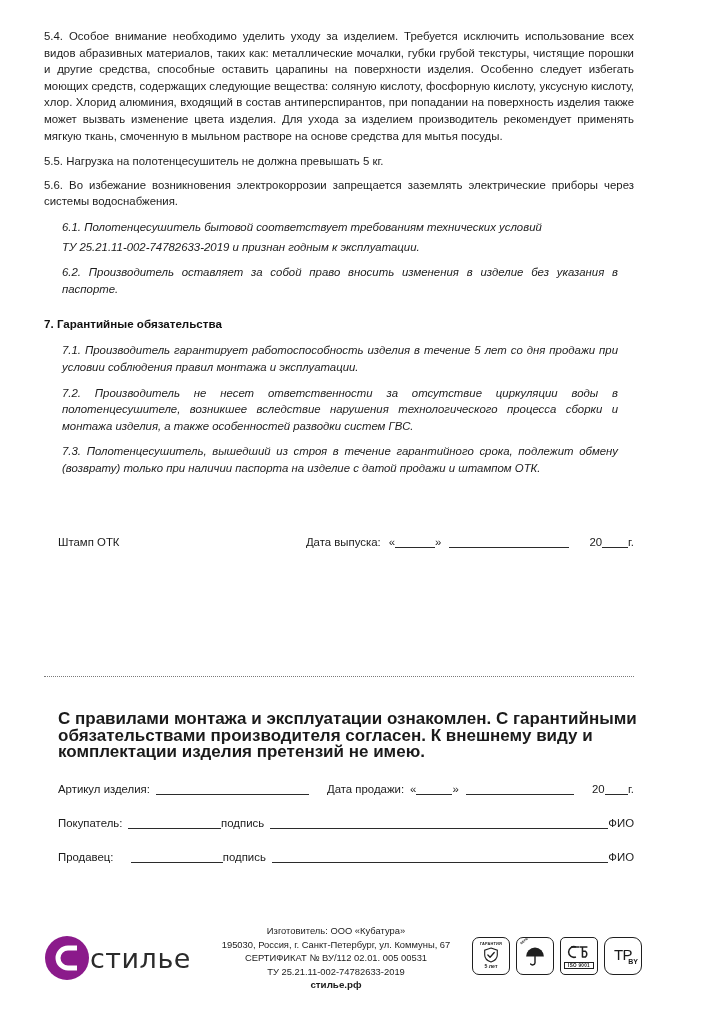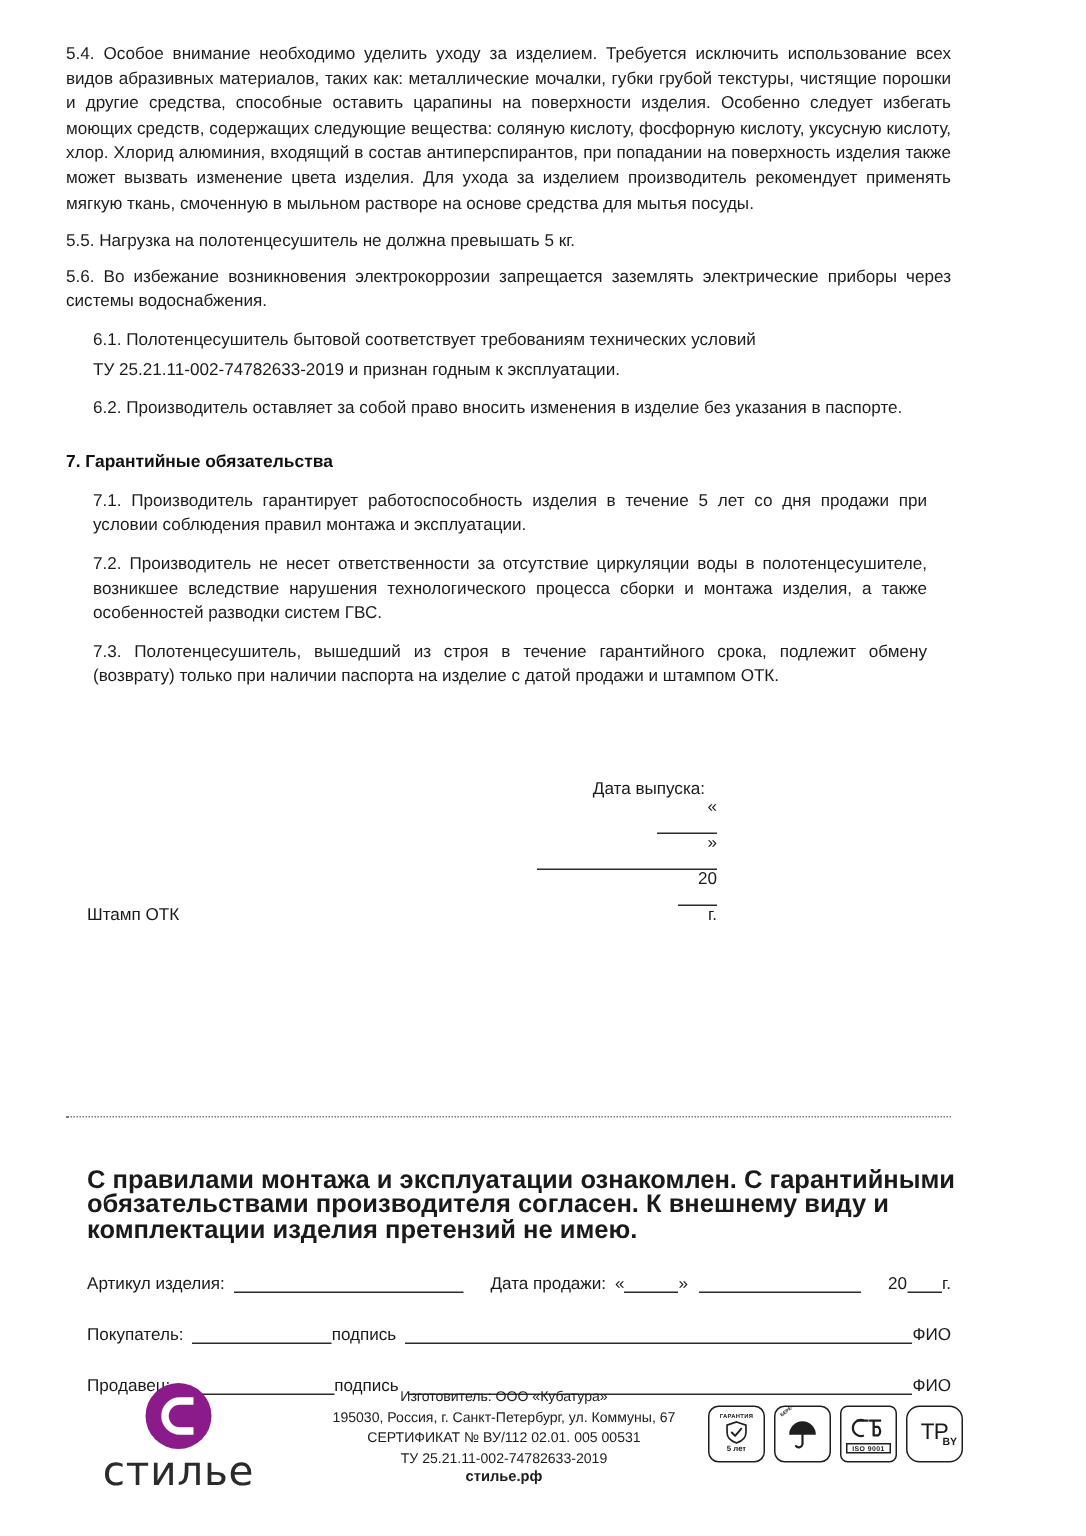--- a/index.html
+++ b/index.html
@@ -41,38 +41,38 @@
   }
   .section-head.second { margin-top: 20px; }
 
   .sub {
     font-size: 11.4px;
     line-height: 16.6px;
     text-align: justify;
     margin: 0 16px 9px 0;
     padding-left: 18px;
     color: #1c1c1c;
+    font-style: italic;
   }
   .sub.nogap { margin-bottom: 3px; }
 
   
   .stamp-row {
     display: flex;
     align-items: flex-end;
     margin-top: 60px;
     padding-left: 14px;
     font-size: 11.4px;
   }
   .stamp-label { width: 300px; }
   .date-block {
     display: flex;
-    align-items: flex-end;
+    align-items: flex-start;
     white-space: nowrap;
     font-size: 11.4px;
-    flex-direction: column;
   }
   .date-block .lbl { margin-right: 8px; }
   .rule {
     display: inline-block;
     border-bottom: 1px solid #2b2b2b;
     height: 11px;
   }
   .rule.w-sm  { width: 40px; }
   .rule.w-md  { width: 120px; }
   .rule.w-lg  { width: 170px; }
@@ -122,21 +122,21 @@
     bottom: 14px;
     height: 104px;
     display: flex;
     align-items: center;
     padding: 0 30px 0 44px;
     box-sizing: border-box;
   }
   .brand {
     width: 150px;
     display: flex;
-    flex-direction: column;
+    flex-direction: row;
     align-items: center;
     flex: 0 0 auto;
   }
   .brand-mark {
     width: 46px;
     height: 46px;
     margin-bottom: 1px;
   }
   .brand-word {
     font-size: 27px;

